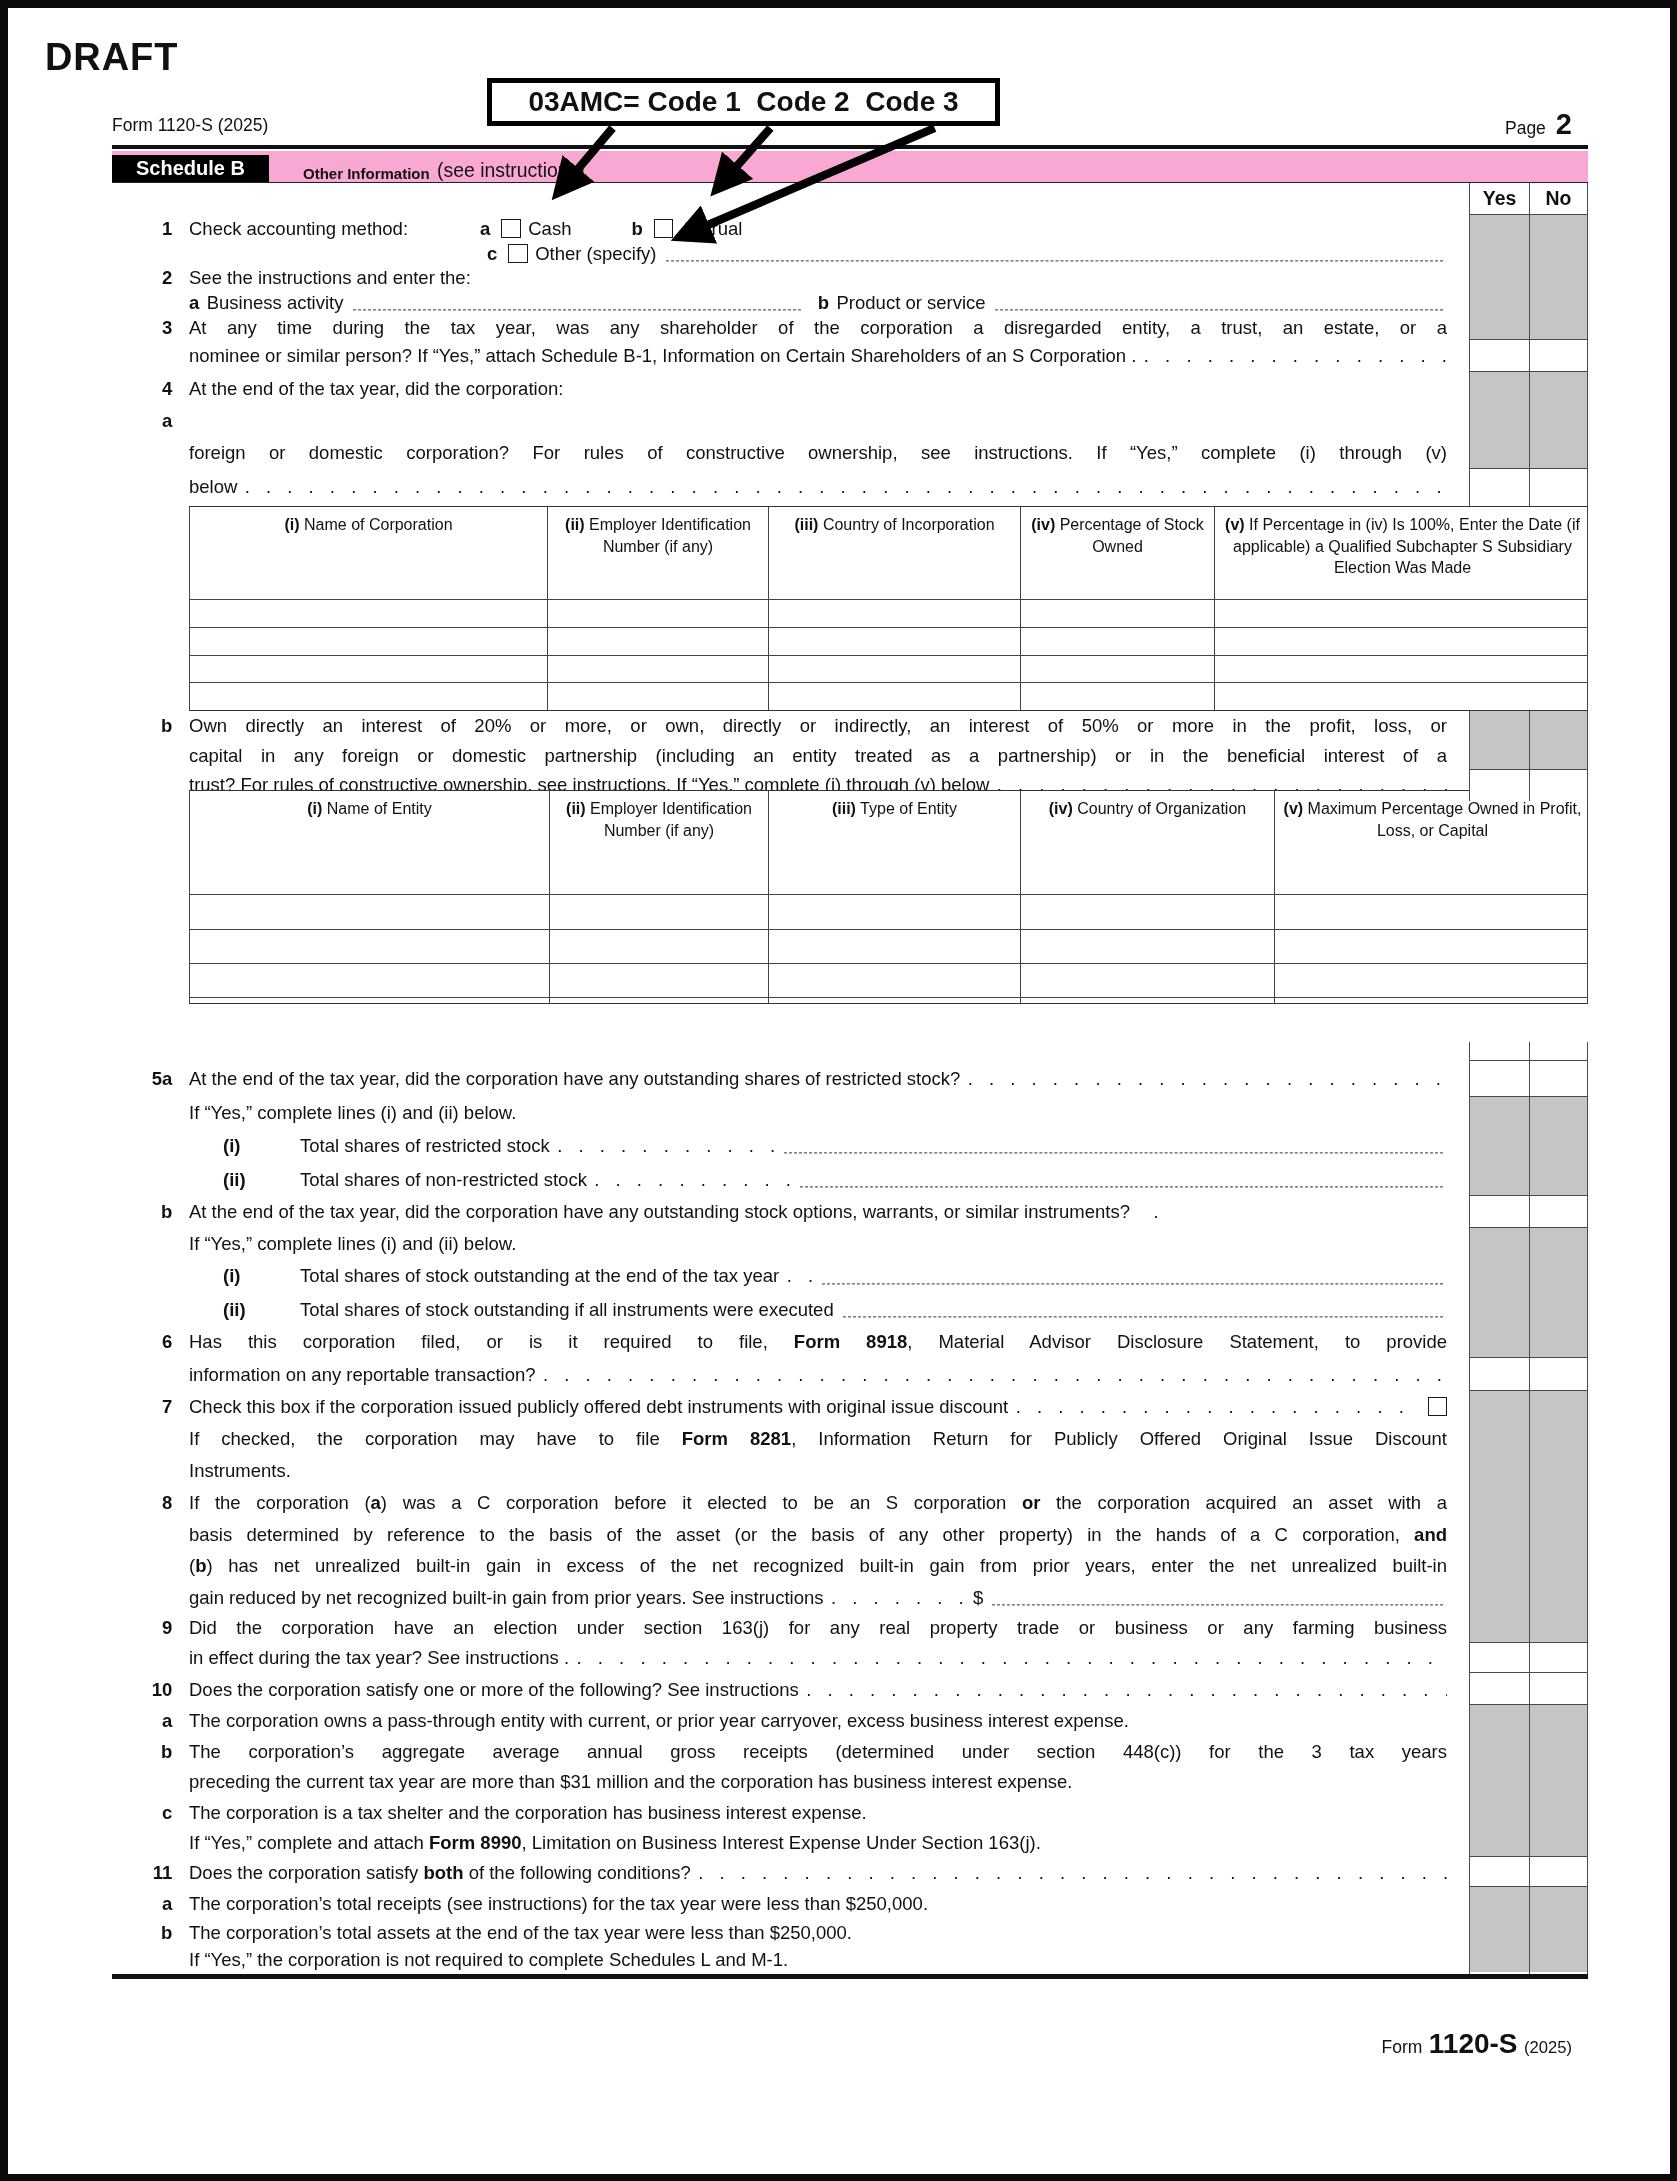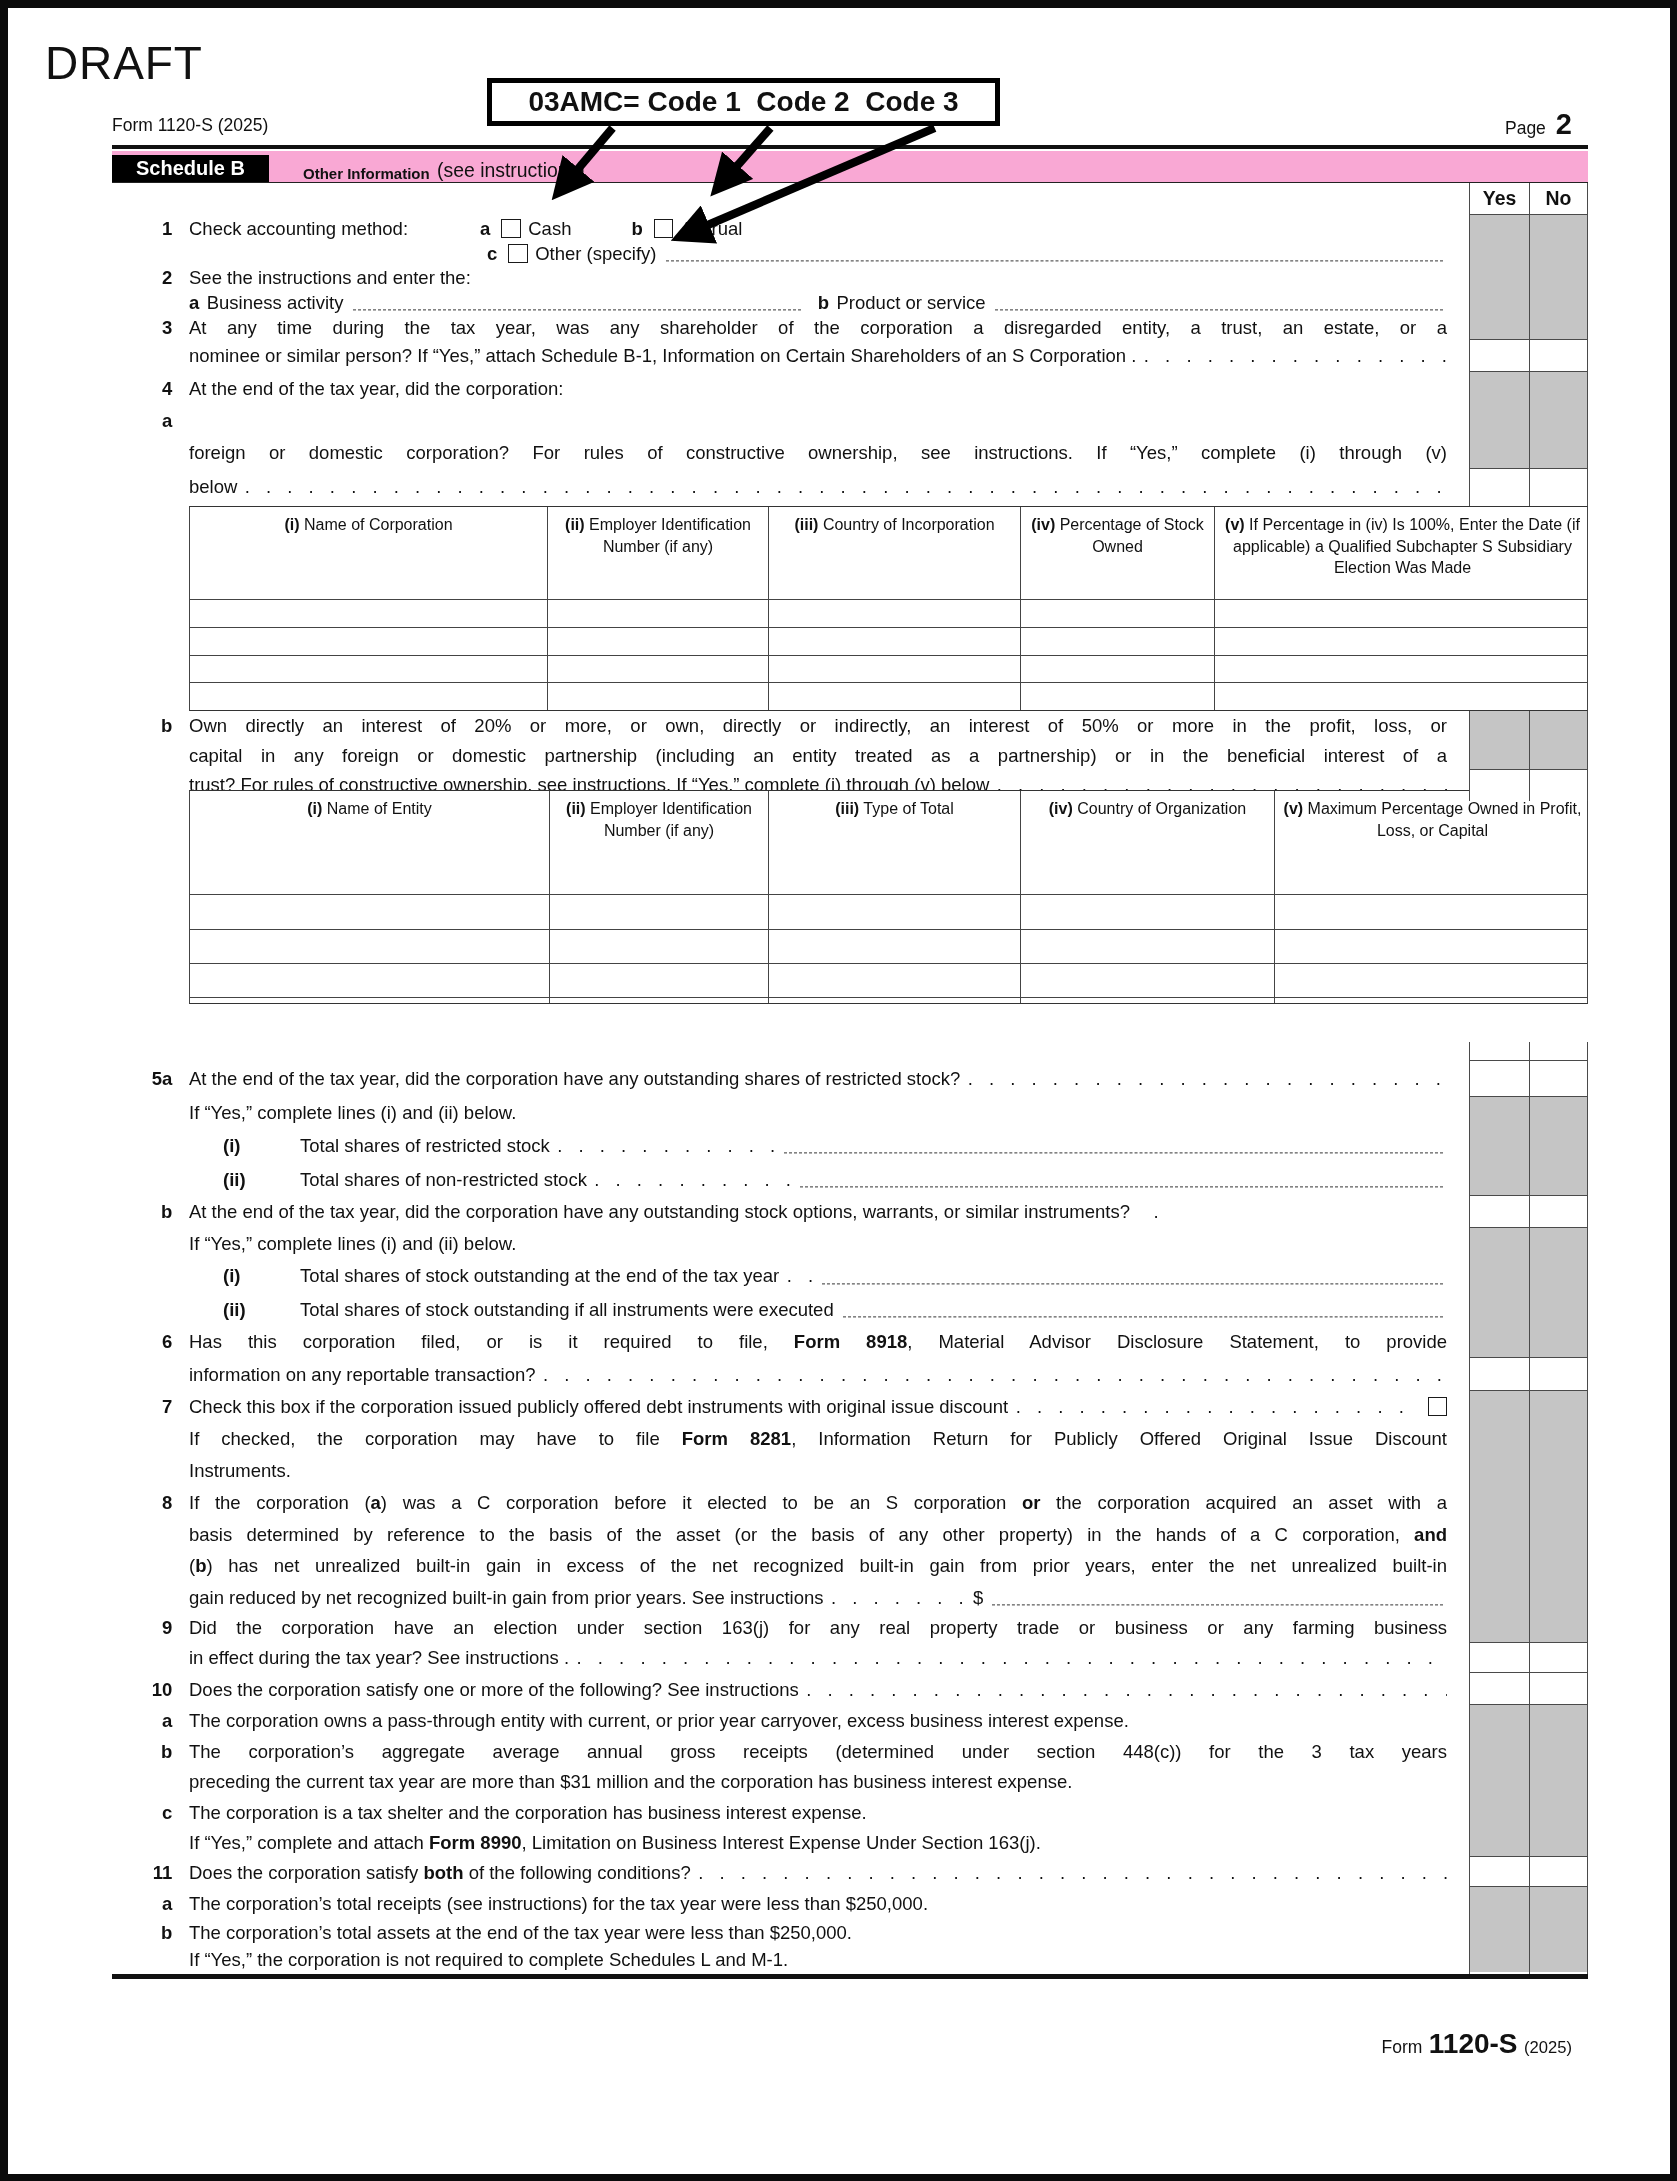--- a/index.html
+++ b/index.html
@@ -1,19 +1,19 @@
 <!DOCTYPE html>
 <html style="--shade: #c5c5c5;font-size:14.8px"><head>
 <meta charset="utf-8">
 <style>
   html,body{margin:0;padding:0;background:#fff;font-family:"Liberation Sans",sans-serif;color:#111;}
   .page{position:relative;width:1678px;height:2182px;background:#fff;box-sizing:border-box;border:8.3px solid #0b0b0b;overflow:hidden;}
   .abs{position:absolute;}
   
-  .draft{left:37px;top:28px;font-size:46px;font-weight:normal;letter-spacing:0.9px;}
+  .draft{left:37px;top:28px;font-size:38px;font-weight:bold;letter-spacing:0.9px;}
   .annobox{left:479px;top:70px;width:513px;height:48px;border:5.5px solid #000;box-sizing:border-box;display:flex;align-items:center;justify-content:center;font-size:28px;font-weight:bold;white-space:pre;background:#fff;z-index:3;}
   .formref{left:104px;top:107px;font-size:17.5px;}
   .pageno{right:98px;top:100px;display:flex;align-items:baseline;gap:10px;}
   .pageno .pw{font-size:17.5px;} .pageno .pn{font-size:29px;font-weight:bold;}
   .rule-top{left:104px;top:137px;width:1476px;height:3.7px;background:#111;}
   
   .schedbar{left:104px;top:143px;width:1476px;height:32px;border-bottom:1.8px solid #222;box-sizing:border-box;display:flex;align-items:flex-end;background:#f9a8d4;}
   .schedlabel{width:157px;height:27px;background:#000;color:#fff;font-weight:bold;font-size:20px;display:flex;align-items:center;justify-content:center;}
   .schedtitle{margin-left:34px;font-weight:bold;font-size:15px;}
   .schednote{margin-left:7.4px;font-size:19.4px;}
@@ -190,21 +190,21 @@
   </div>
 
   <div class="tbl" style="top:782px;height:214px">
     <div class="tcol first" style="left:0;width:359px">
       <div class="tht"><b>(i)</b> <span>Name of Entity</span></div>
     </div>
     <div class="tcol" style="left:359px;width:219px">
       <div class="tht"><b>(ii)</b> <span>Employer Identification Number (if any)</span></div>
     </div>
     <div class="tcol" style="left:578px;width:252px">
-      <div class="tht"><b>(iii)</b> <span>Type of Total</span></div>
+      <div class="tht"><b>(iii)</b> <span>Type of Entity</span></div>
     </div>
     <div class="tcol" style="left:830px;width:254px">
       <div class="tht"><b>(iv)</b> <span>Country of Organization</span></div>
     </div>
     <div class="tcol" style="left:1084px;width:316px">
       <div class="tht"><b>(v)</b> <span>Maximum Percentage Owned in Profit, Loss, or Capital</span></div>
     </div>
     <div class="trow" style="top:103px;height:34px"></div>
     <div class="trow" style="top:138px;height:34px"></div>
     <div class="trow" style="top:172px;height:34px"></div>

